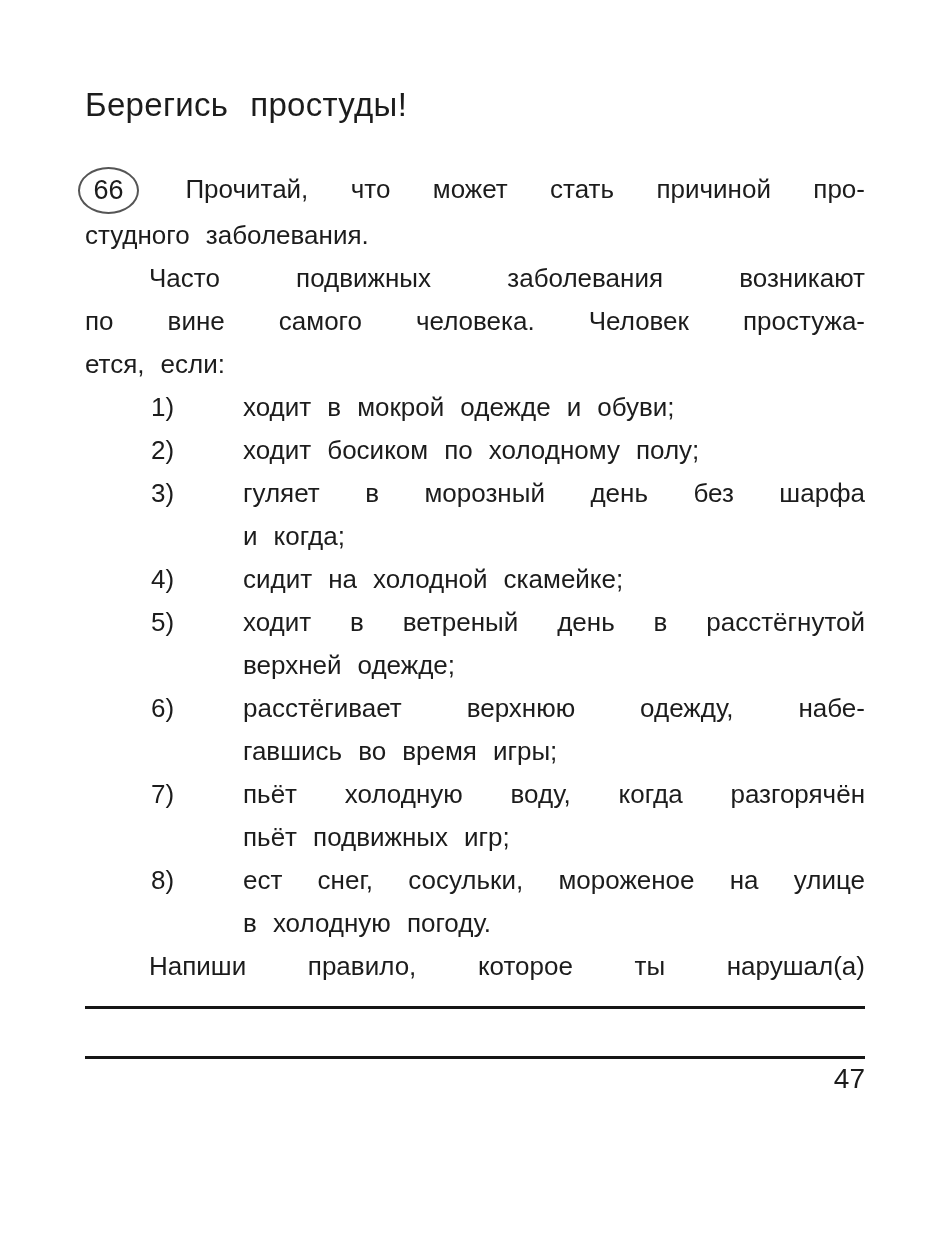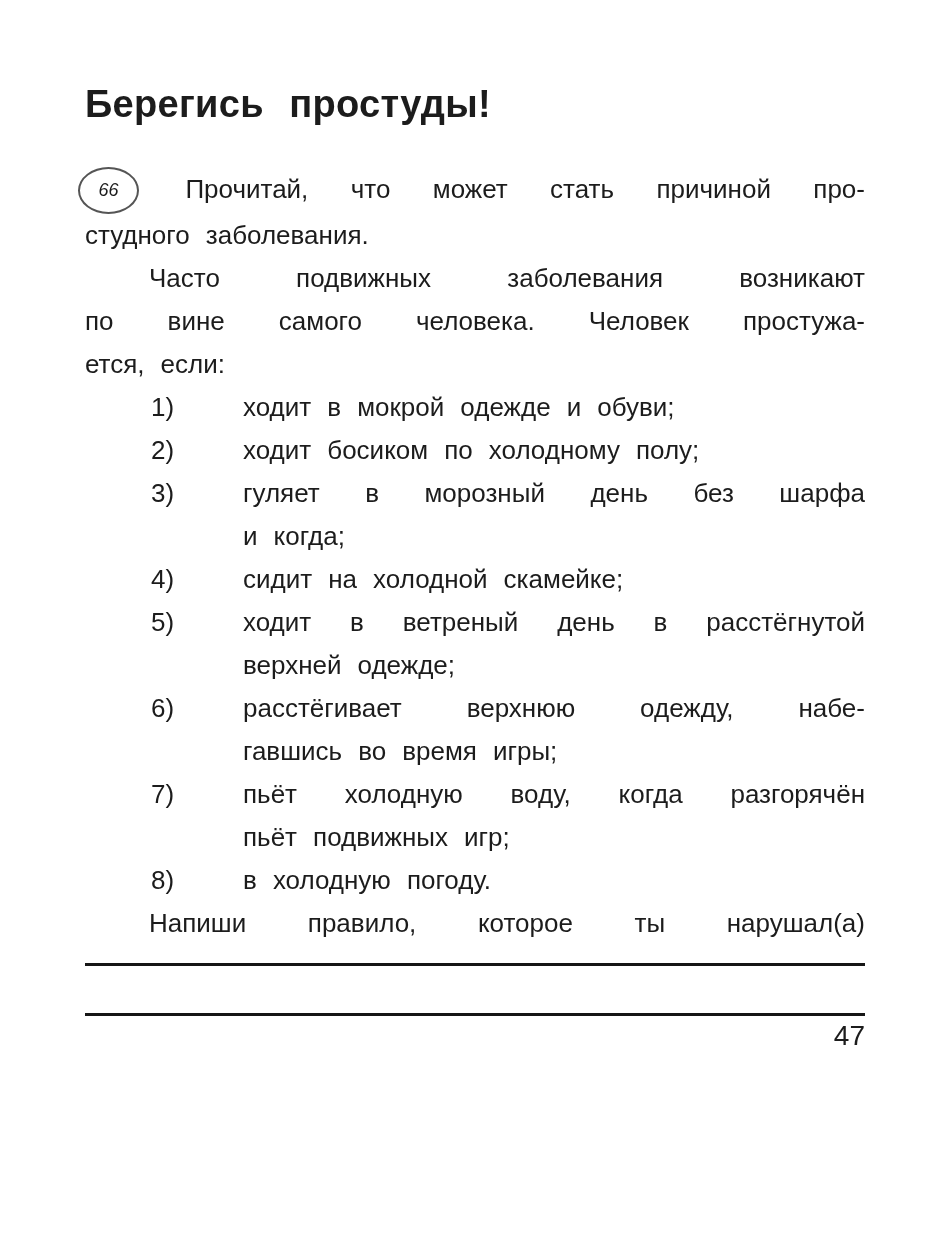--- a/index.html
+++ b/index.html
@@ -9,22 +9,22 @@
     font-family:"Liberation Sans",sans-serif;
     color:#1c1c1c;
     overflow:hidden;
   }
   .page{
     box-sizing:border-box;
     width:952px;height:1239px;
     padding:83px 87px 0 85px;
   }
   .title{
-    font-size:38px;
-    font-weight:bold;
+    font-size:33px;
+    font-weight:normal;
     line-height:43px;
     margin:0 0 42px 0;
     word-spacing:0.38em;
     letter-spacing:0.3px;
   }
   .para{margin:0;}
   .line{
     display:block;
     font-size:26px;
     line-height:43px;
@@ -41,24 +41,23 @@
   .badge{
     display:inline-block;
     box-sizing:border-box;
     width:61px;height:47px;
     margin:-2px 4px 0 -7px;
     border:2px solid #555;
     border-radius:50%;
     text-align:center;
     text-align-last:center;
     line-height:42px;
-    font-size:18px;
+    font-size:27px;
     vertical-align:middle;
     word-spacing:normal;
-    font-style:italic;
   }
   .list{margin:0;}
   .item{display:flex;}
   .num{
     flex:none;
     width:48px;
     margin-left:66px;
     font-size:26px;
     line-height:43px;
   }
@@ -149,20 +148,21 @@
       <span class="num">7)</span>
       <span class="itxt">
         <span class="line j">пьёт холодную воду, когда разгорячён</span>
         <span class="line">пьёт подвижных игр;</span>
       </span>
     </div>
 
     <div class="item">
       <span class="num">8)</span>
       <span class="itxt">
+        <span class="line j">ест снег, сосульки, мороженое на улице</span>
         <span class="line">в холодную погоду.</span>
       </span>
     </div>
 
   </div>
 
   <div class="para task">
     <div class="line j ind">Напиши правило, которое ты нарушал(а)</div>
   </div>
 

